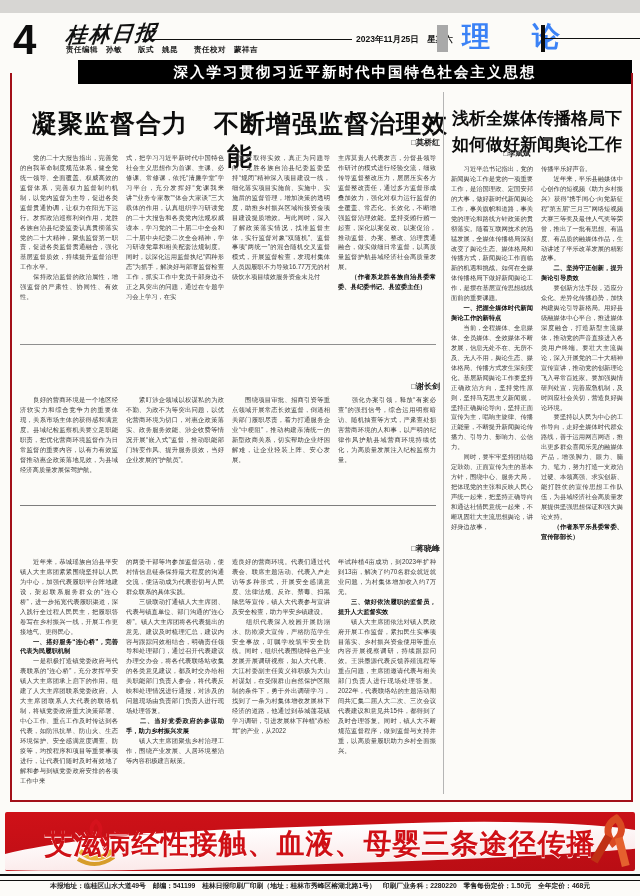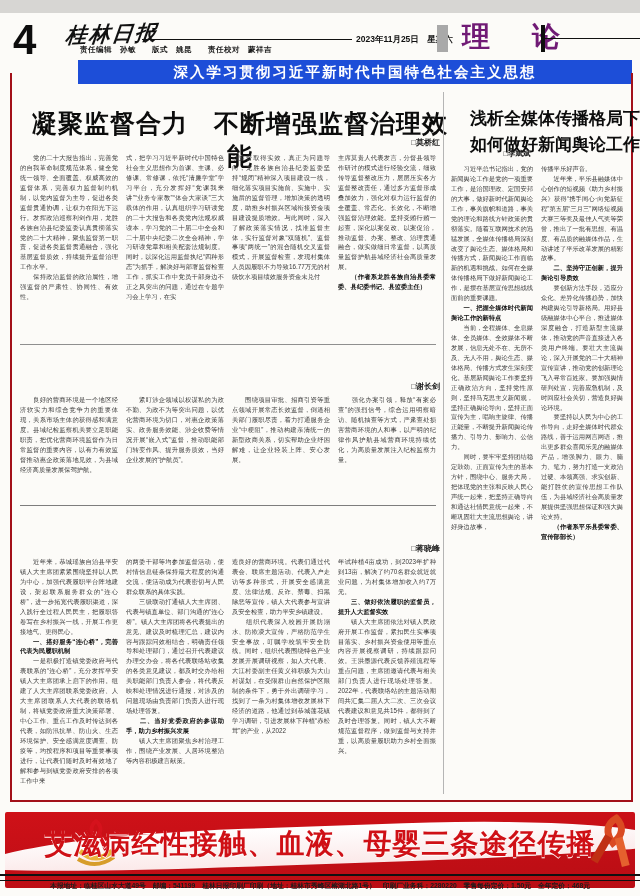--- a/index.html
+++ b/index.html
@@ -8,31 +8,31 @@
     background:#cfcecb;
     font-family:"Liberation Sans",sans-serif;
   }
   .sheet{position:absolute;left:0;top:13px;width:640px;height:883px;background:#fcfbf8;}
   .abs{position:absolute;}
 
   
   .pnum{left:13px;top:3px;font-size:42px;font-weight:900;color:#0d0d0d;font-family:"Liberation Sans",sans-serif;}
   .masthead{left:66px;top:7px;font-size:21px;font-weight:900;font-style:italic;color:#111;
     font-family:"Liberation Serif",serif;transform:skewX(-8deg) rotate(-2deg);letter-spacing:2px;}
-  .staff{left:66px;top:32px;font-size:7.5px;font-weight:bold;color:#1a1a1a;letter-spacing:.5px;margin-left:14px;}
+  .staff{left:66px;top:32px;font-size:7.5px;font-weight:bold;color:#1a1a1a;letter-spacing:.5px;}
   .h-rule-left{left:142px;top:26px;width:210px;height:0;border-top:1.5px solid #111;}
   .issue-date{left:356px;top:21px;font-size:8.5px;font-weight:bold;color:#111;}
   .gray-blk{left:437px;top:12px;width:11px;height:27px;background:#a9a9a9;}
-  .section-title{left:462px;top:5px;font-size:28px;font-weight:900;color:#701a75;
+  .section-title{left:462px;top:5px;font-size:28px;font-weight:900;color:#3b82f6;
     font-family:"Liberation Serif",serif;letter-spacing:7px;}
   .section-bar{left:541px;top:12px;width:4px;height:27px;background:#0d0d0d;}
   .h-rule-right{left:545px;top:25px;width:95px;height:0;border-top:1.5px solid #111;}
 
   
-  .theme-banner{left:78px;top:47px;width:554px;height:24px;background:#1d4ed8;
+  .theme-banner{left:78px;top:47px;width:554px;height:24px;background:#000000;
     color:#fff;font-size:14.5px;font-weight:bold;letter-spacing:2px;
     display:flex;align-items:center;justify-content:center;}
 
   
   .frame{left:10px;top:60px;width:619px;height:727px;
     border-left:2px solid #a21019;border-right:2px solid #a21019;border-bottom:2px solid #a21019;}
 
   
   .a-title{left:28px;width:424px;text-align:center;color:#0c0c0c;}
   .t1{top:77px;font-size:25px;font-weight:900;letter-spacing:1px;font-family:"Liberation Sans",sans-serif;}
@@ -45,26 +45,26 @@
   .col{flex:1;overflow:hidden;font-size:6.3px;line-height:1.58;color:#3a3a3a;text-align:justify;}
   .para{margin:0;}
   .phead{font-weight:bold;color:#111;}
   .pattr{font-weight:bold;color:#111;}
   .divider{left:20px;width:416px;height:0;border-top:1px solid #8f8f8f;}
   .d1{top:331px;} .d2{top:492px;border-top:1.5px solid #7d7d7d;}
 
   
   .vdiv{left:443px;top:79px;width:1px;height:702px;background:#b5b5b5;}
   .r-title{left:451px;top:79px;width:172px;text-align:center;font-size:17px;line-height:1.55;
-    font-weight:800;color:#0c0c0c;font-family:"Liberation Serif",serif;margin-left:18px;}
+    font-weight:800;color:#0c0c0c;font-family:"Liberation Serif",serif;}
   .r-byline{left:431px;top:136px;width:172px;text-align:center;font-size:7.5px;font-weight:bold;color:#222;}
   .r-cols{left:451px;top:151px;width:172px;height:628px;display:flex;gap:8px;}
 
   
-  .psa{left:5px;top:799px;width:630px;height:76px;background:linear-gradient(178deg,#cf1118,#b90d14);
+  .psa{left:5px;top:799px;width:630px;height:59px;background:linear-gradient(178deg,#cf1118,#b90d14);
     overflow:hidden;border-radius:2px;}
   .psa-band{position:absolute;left:-25px;top:14px;width:690px;height:38px;
     background:linear-gradient(#ffffff,#fbe9e9);transform:rotate(-2deg);border-radius:50%/100% 100% 30% 30%;}
   .psa-text{position:absolute;left:0;top:13px;width:100%;text-align:center;
     font-size:28px;font-weight:900;color:#cf1016;letter-spacing:1px;
     text-shadow:0 1px 0 #fff;font-family:"Liberation Sans",sans-serif;}
   .psa-emblem{position:absolute;left:68px;top:6px;}
   .psa-ribbon{position:absolute;left:584px;top:2px;transform:rotate(8deg);}
 
   

